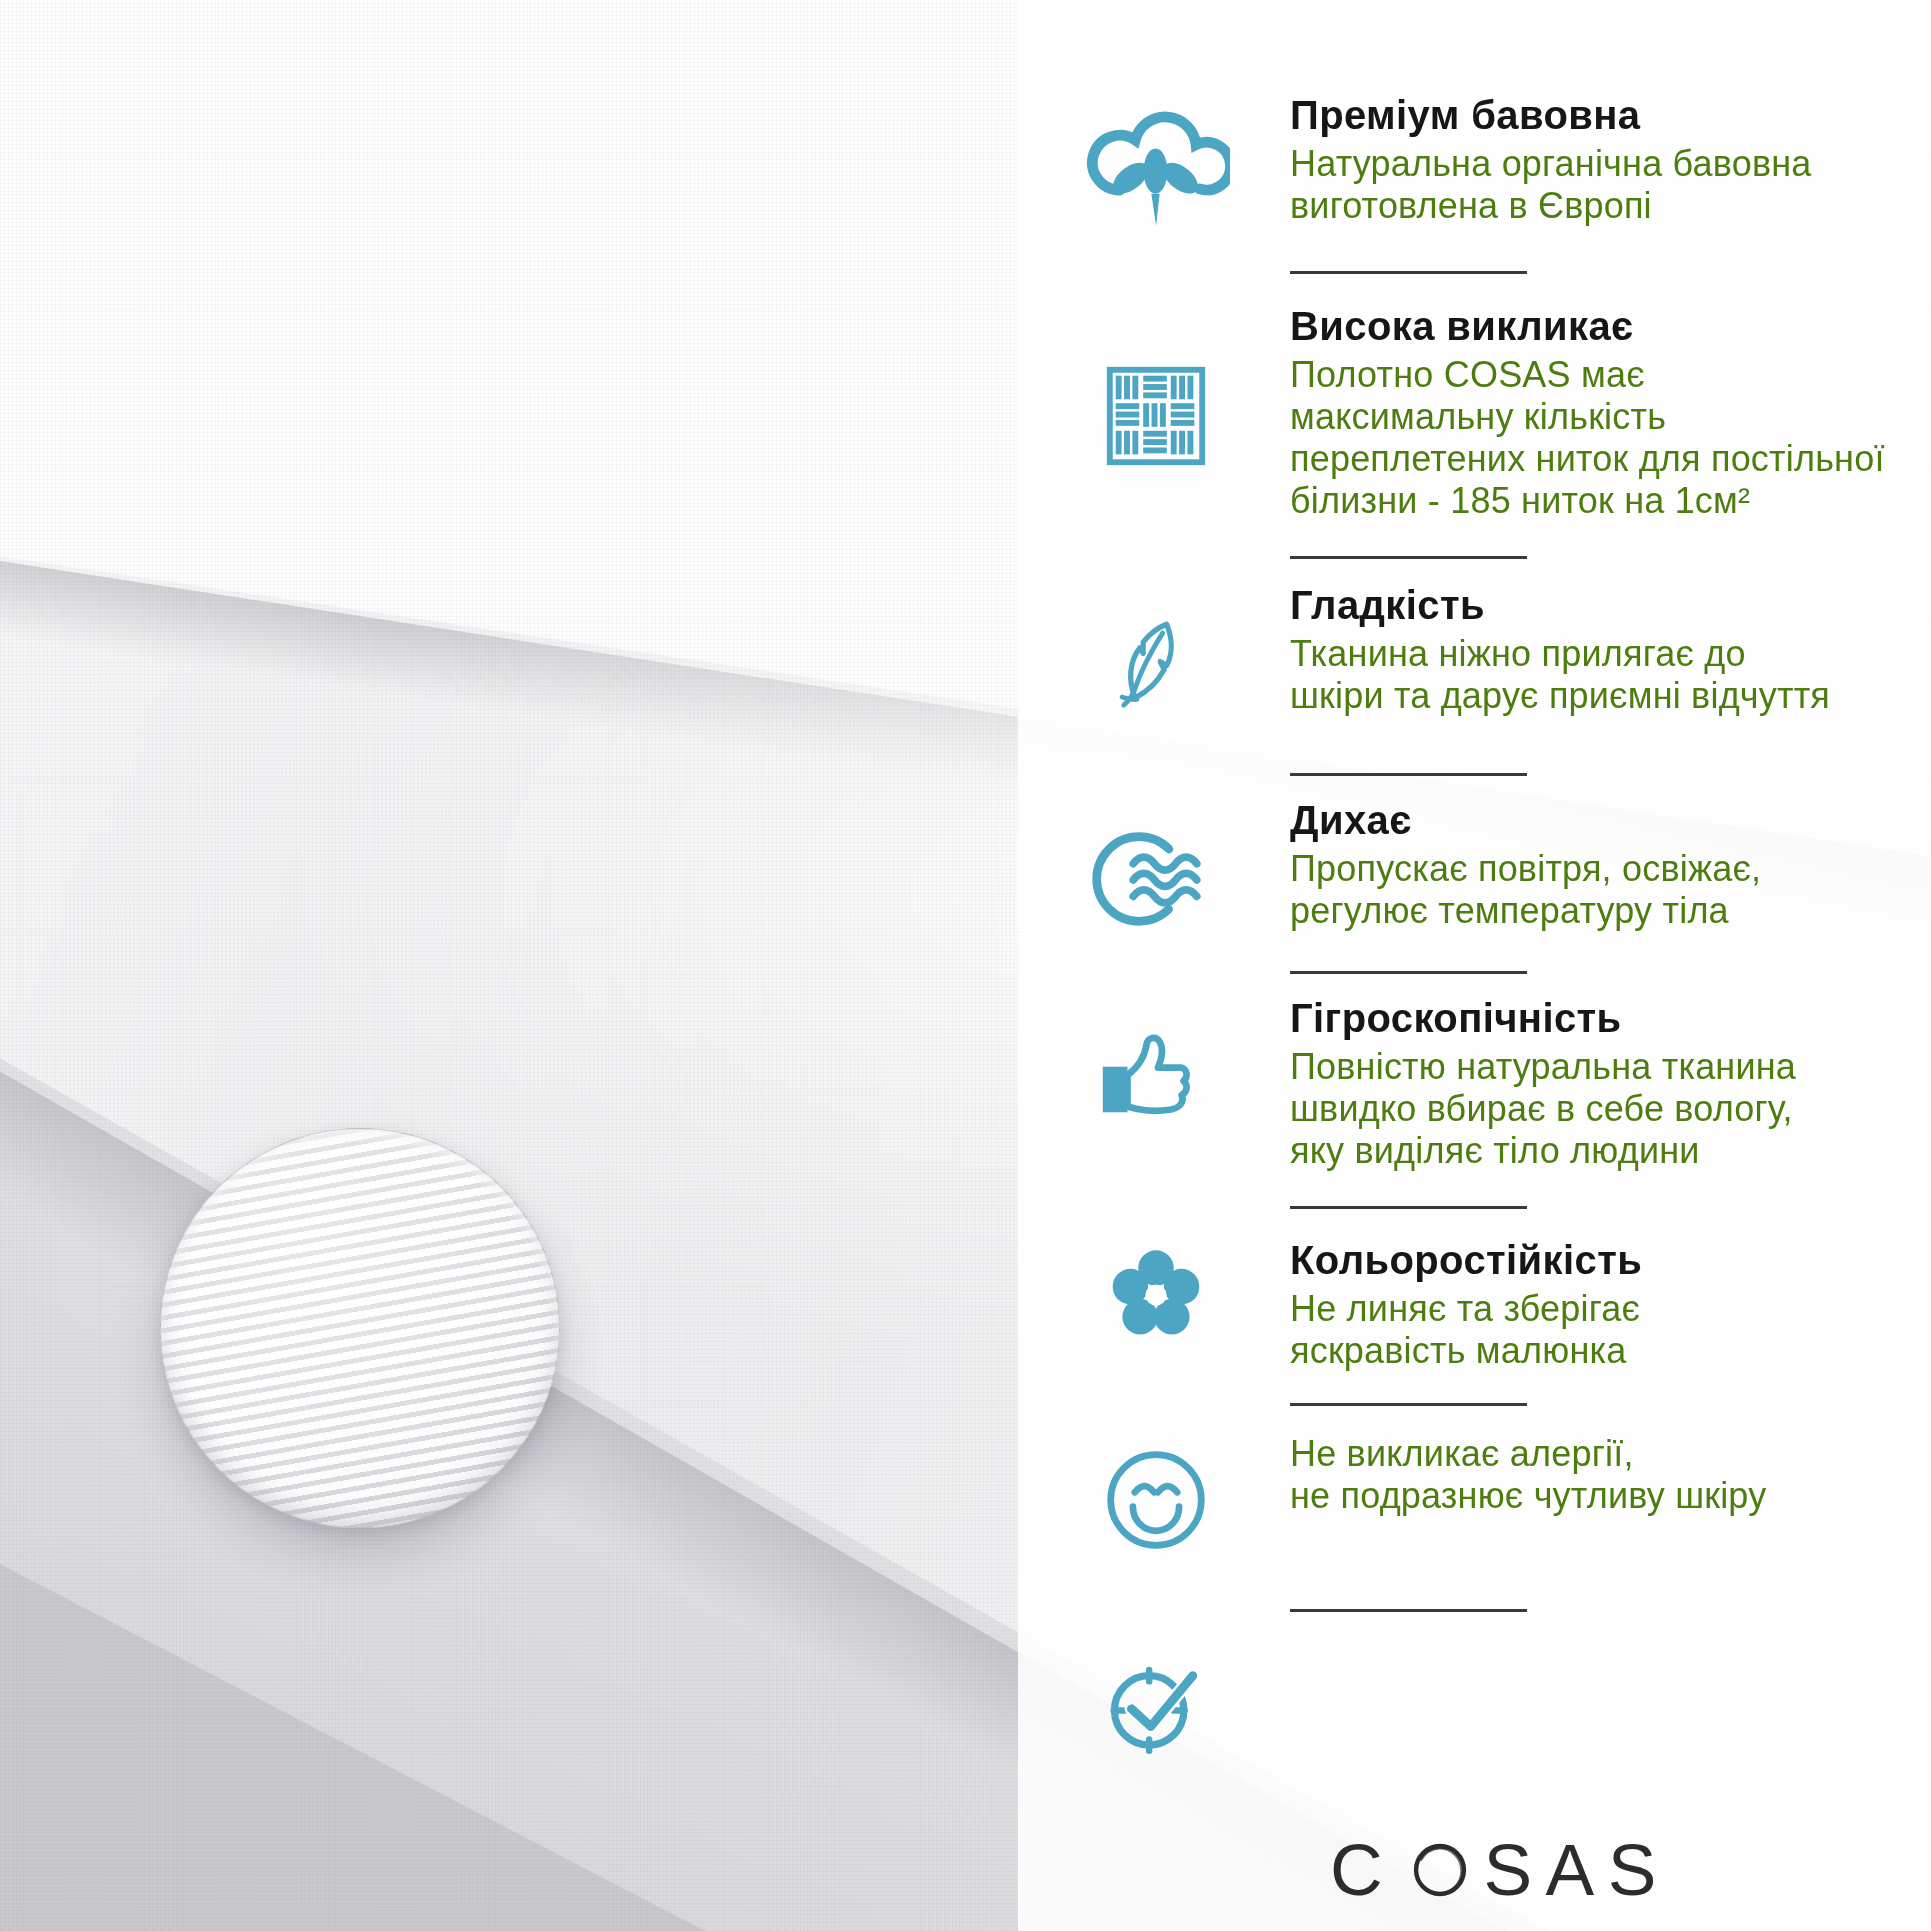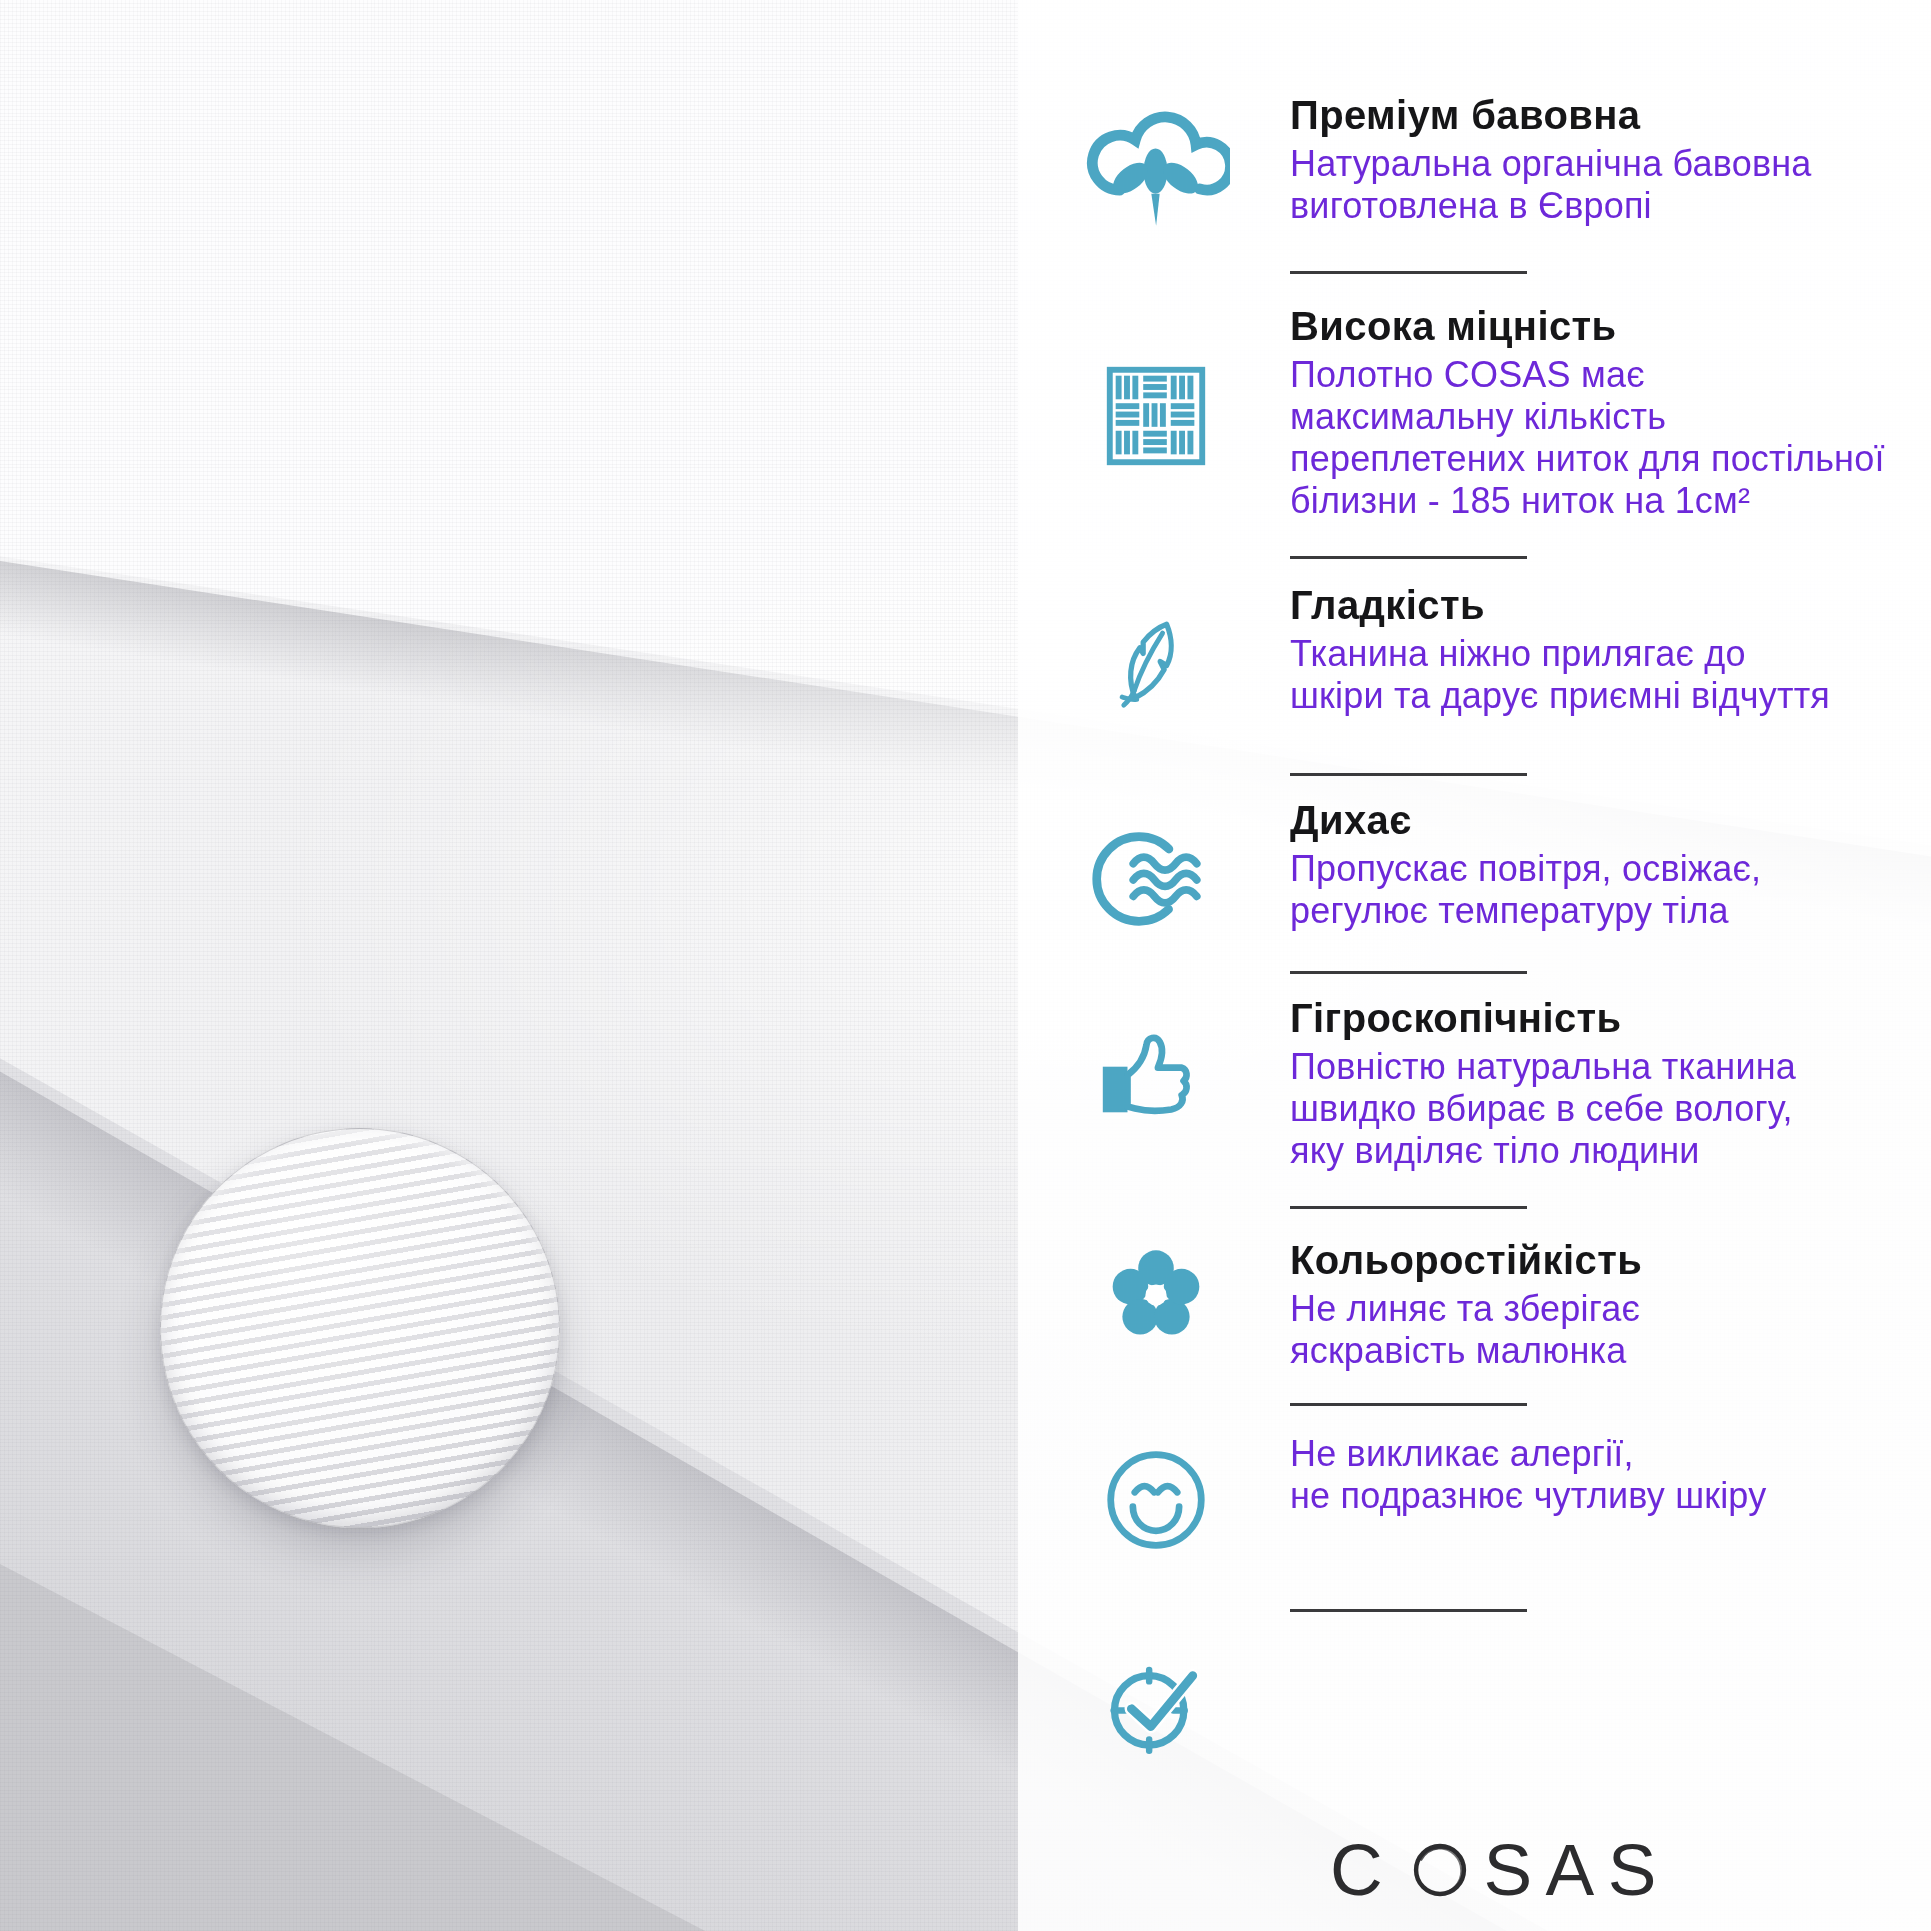--- a/index.html
+++ b/index.html
@@ -60,21 +60,21 @@
   
   .panel{
     position:absolute;left:1018px;top:0;width:913px;height:1931px;
     background:rgba(255,255,255,0.88);
   }
   
   .content{position:absolute;inset:0;}
   .icon-box{position:absolute;display:flex;align-items:flex-start;justify-content:center;}
   .txt{position:absolute;left:1290px;width:599px;}
   .f-title{margin:0 0 5.8px 0;font-size:40px;line-height:44px;font-weight:700;color:#161618;letter-spacing:0.4px;}
-  .f-body{margin:0;font-size:36px;line-height:42px;font-weight:400;color:#6d28d9;letter-spacing:0.2px;}
+  .f-body{margin:0;font-size:36px;line-height:42px;font-weight:400;color:#4d7c0f;letter-spacing:0.2px;}
   .f-body span{display:block;}
   .divider{position:absolute;left:1290px;width:237px;height:2.9px;background:#3a3a3c;}
   
   #t1{top:93px}   #i1{left:1081px;top:90px}
   #t2{top:304px}  #i2{left:1095px;top:357px}
   #t3{top:583px}  #i3{left:1106px;top:600px}
   #t4{top:798px}  #i4{left:1089px;top:822px}
   #t5{top:996px} #i5{left:1097px;top:1023px}
   #t6{top:1238px} #i6{left:1105px;top:1246px}
   #t7{top:1433px} #i7{left:1103px;top:1447px}
@@ -157,21 +157,21 @@
           <rect x="47" y="75" width="24" height="6"></rect>
             <rect x="47" y="83.5" width="24" height="6"></rect>
             <rect x="47" y="92" width="24" height="6"></rect>
           <rect x="75" y="75" width="6" height="24"></rect>
             <rect x="83.5" y="75" width="6" height="24"></rect>
             <rect x="92" y="75" width="6" height="24"></rect>
         </g>
       </svg>
     </div>
     <div class="txt" id="t2">
-      <h3 class="f-title">Висока міцність</h3>
+      <h3 class="f-title">Висока викликає</h3>
       <p class="f-body">
         <span>Полотно COSAS має</span>
         <span>максимальну кількість</span>
         <span>переплетених ниток для постільної</span>
         <span>білизни - 185 ниток на 1см²</span>
       </p>
     </div>
     <div class="divider" id="d2"></div>
 
     <div class="icon-box" id="i3">

